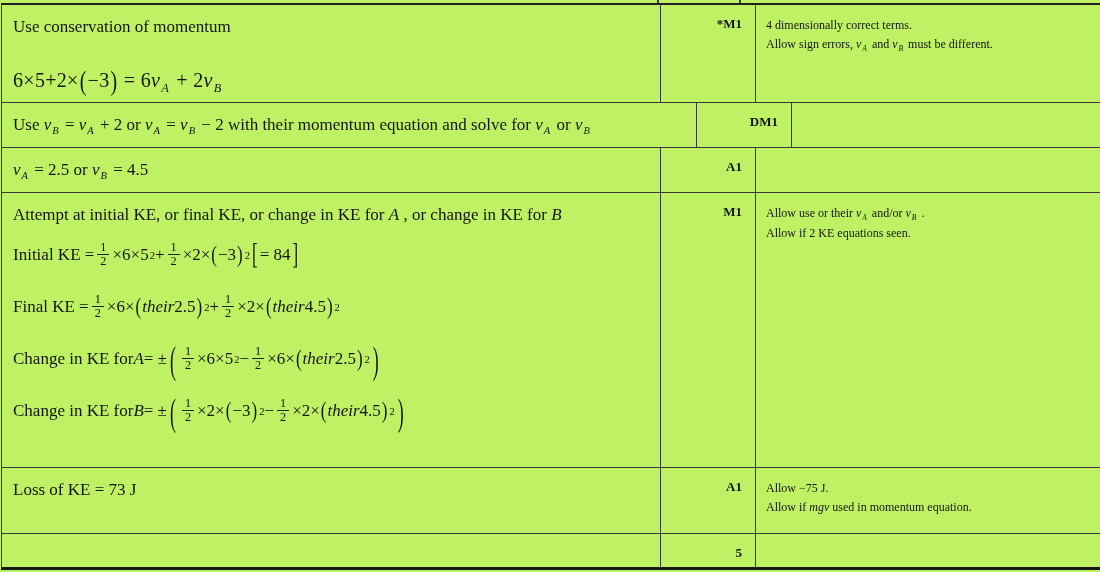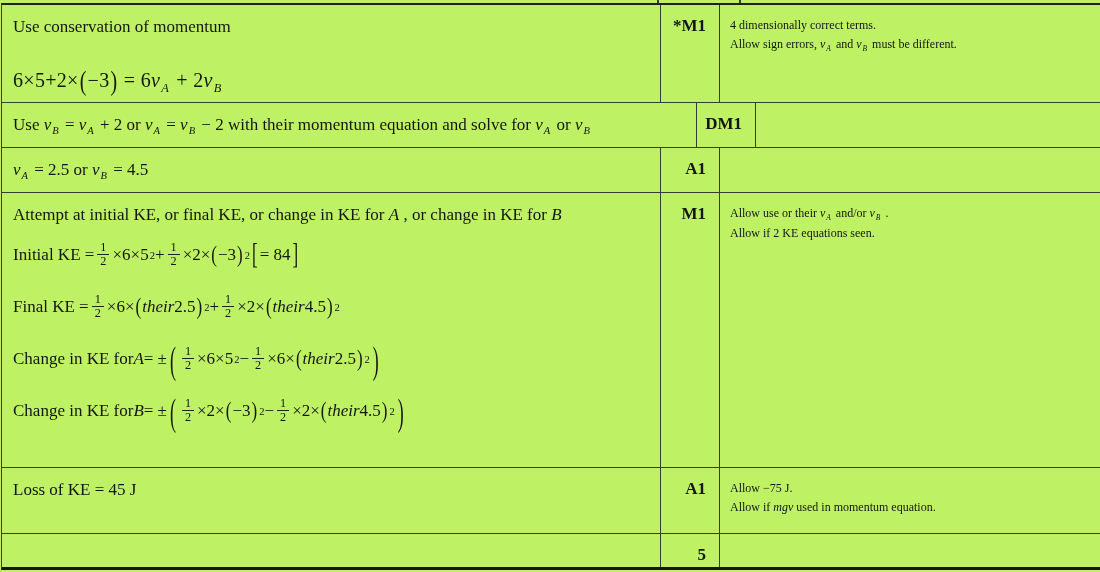--- a/index.html
+++ b/index.html
@@ -29,27 +29,27 @@
     top: 0; width: 1.5px; height: 4px;
     background: #3c3c3c;
   }
   .stub-1 { left: 657px; }
   .stub-2 { left: 739px; }
   .trow { display: flex; box-sizing: border-box; }
   .trow + .trow { border-top: 1.5px solid #3a3a3a; }
   .cell { box-sizing: border-box; overflow: hidden; }
   .work  { width: 658px; padding: 11px 8px 0 11px; font-size: 17px; }
   .mark  {
-    width: 60px;
+    width: 96px;
     border-left: 1.5px solid #3a3a3a;
     border-right: 1.5px solid #3a3a3a;
     text-align: right;
     padding: 11px 13px 0 0;
     font-weight: bold;
-    font-size: 17px;
+    font-size: 13px;
   }
   .guid  { flex: 1; padding: 11px 10px 0 10px; font-size: 12px; line-height: 1.58; }
   .line  { line-height: 1.35; }
   .line-t  { font-size: 17px; }
   .line-m1 { font-size: 20px; margin-top: 28px; letter-spacing: 0.3px; }
   .line-m2 {
     font-size: 17px;
     height: 46px;
     margin-top: 6px;
     display: flex;
@@ -145,21 +145,21 @@
             </span>×2×<span class="mp">(</span><span class="mi">their</span>4.5<span class="mp">)</span><span class="msup">2</span><span class="mP">)</span></div>
         </div>
         <div class="cell mark"><span>M1</span></div>
         <div class="cell guid">
           <div class="gline">Allow use or their <span class="mi">v</span><span class="msub">A</span> and/or <span class="mi">v</span><span class="msub">B</span> .</div>
           <div class="gline">Allow if 2 KE equations seen.</div>
         </div>
       </div>
       <div class="trow" style="height: 66px;">
         <div class="cell work">
-          <div class="line line-t">Loss of KE = 45 J</div>
+          <div class="line line-t">Loss of KE = 73 J</div>
         </div>
         <div class="cell mark"><span>A1</span></div>
         <div class="cell guid">
           <div class="gline">Allow −75 J.</div>
           <div class="gline">Allow if <span class="mi">mgv</span> used in momentum equation.</div>
         </div>
       </div>
       <div class="trow" style="flex: 1 1 0%;">
         <div class="cell work"></div>
         <div class="cell mark"><span>5</span></div>

